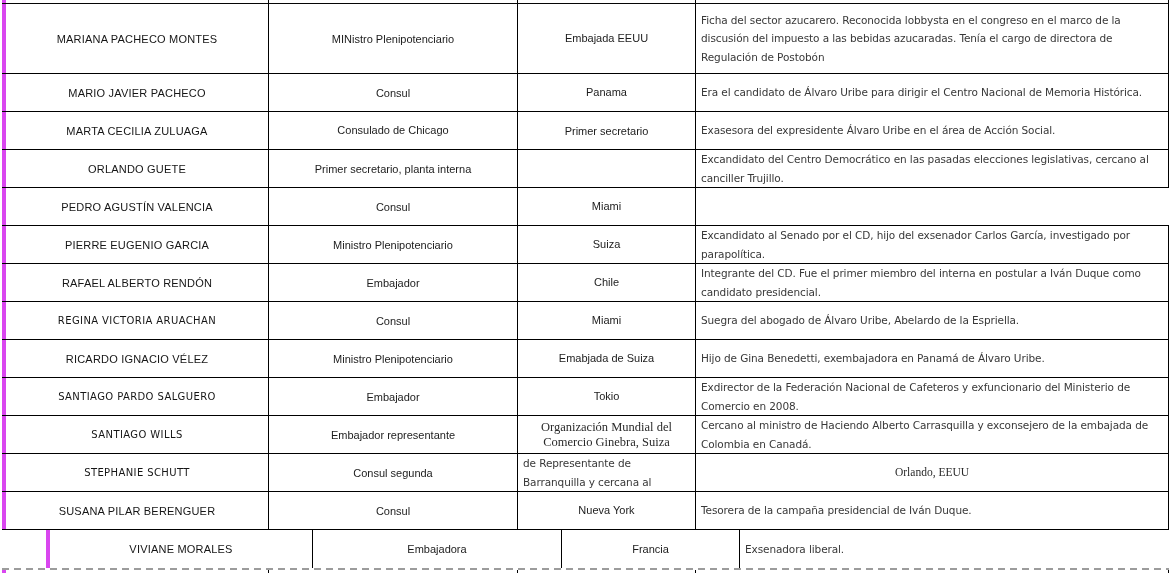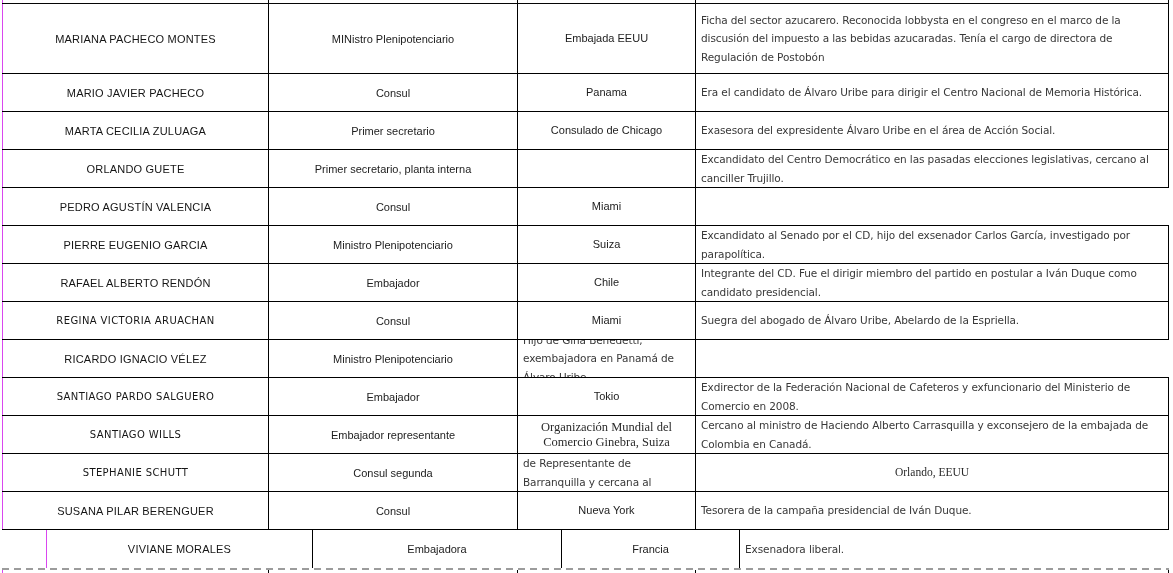--- a/index.html
+++ b/index.html
@@ -7,21 +7,21 @@
         font-family:"Liberation Sans",sans-serif;color:#1f1f1f;}
   .tbl{position:absolute;left:2px;top:0;width:1167px;}
   .grid{display:grid;grid-template-columns:267px 249px 178px 473px;box-sizing:border-box;}
   .row{border-bottom:1px solid #000;height:38px;}
   .row.first{border-top:1px solid #050505;height:71px;}
   .row.last{border-bottom:none;margin-left:44px;}
   .strip{height:3px;}
   .cell{box-sizing:border-box;border-right:1px solid #000;display:flex;
         align-items:center;justify-content:center;text-align:center;
         overflow:hidden;padding:1px 4px;}
-  .cell.c0{border-left:1px solid #d946ef;}
+  .cell.c0{border-left:4px solid #d946ef;}
   .strip .cell{padding:0;}
   .name{font-size:11px;letter-spacing:.2px;color:#151515;}
   .name.widefont{font-family:"DejaVu Sans",sans-serif;font-size:10px;letter-spacing:.4px;}
   .title{font-size:11px;color:#1c1c1c;}
   .place{font-size:11px;color:#1c1c1c;line-height:13px;}
   .place.widefont{font-family:Liberation Serif, serif;font-size:12.5px;line-height:15px;color:#2a2a2a;}
   .place.widefont.small{font-size:11.5px;}
   .desc{font-family:"DejaVu Sans",sans-serif;font-size:10.5px;line-height:18.5px;
         letter-spacing:-.1px;color:#383838;justify-content:flex-start;text-align:left;
         padding:1px 3px 1px 5px;}
@@ -50,22 +50,22 @@
 
     <div class="grid row">
       <div class="cell c0 name">MARIO JAVIER PACHECO</div>
       <div class="cell title">Consul</div>
       <div class="cell place">Panama</div>
       <div class="cell desc">Era el candidato de Álvaro Uribe para dirigir el Centro Nacional de Memoria Histórica.</div>
     </div>
 
     <div class="grid row">
       <div class="cell c0 name">MARTA CECILIA ZULUAGA</div>
+      <div class="cell place">Consulado de Chicago</div>
       <div class="cell title">Primer secretario</div>
-      <div class="cell place">Consulado de Chicago</div>
       <div class="cell desc">Exasesora del expresidente Álvaro Uribe en el área de Acción Social.</div>
     </div>
 
     <div class="grid row">
       <div class="cell c0 name">ORLANDO GUETE</div>
       <div class="cell title">Primer secretario, planta interna</div>
       <div class="cell place"></div>
       <div class="cell desc">Excandidato del Centro Democrático en las pasadas elecciones legislativas, cercano al canciller Trujillo.</div>
     </div>
 
@@ -79,33 +79,34 @@
       <div class="cell c0 name">PIERRE EUGENIO GARCIA</div>
       <div class="cell title">Ministro Plenipotenciario</div>
       <div class="cell place">Suiza</div>
       <div class="cell desc">Excandidato al Senado por el CD, hijo del exsenador Carlos García, investigado por parapolítica.</div>
     </div>
 
     <div class="grid row">
       <div class="cell c0 name">RAFAEL ALBERTO RENDÓN</div>
       <div class="cell title">Embajador</div>
       <div class="cell place">Chile</div>
-      <div class="cell desc">Integrante del CD. Fue el dirigir miembro del partido en postular a Iván Duque como candidato presidencial.</div>
+      <div class="cell desc">Integrante del CD. Fue el primer miembro del interna en postular a Iván Duque como candidato presidencial.</div>
     </div>
 
     <div class="grid row">
       <div class="cell c0 name widefont">REGINA VICTORIA ARUACHAN</div>
       <div class="cell title">Consul</div>
       <div class="cell place">Miami</div>
       <div class="cell desc">Suegra del abogado de Álvaro Uribe, Abelardo de la Espriella.</div>
     </div>
 
     <div class="grid row">
       <div class="cell c0 name">RICARDO IGNACIO VÉLEZ</div>
       <div class="cell title">Ministro Plenipotenciario</div>
+      <div class="cell place">Emabjada de Suiza</div>
       <div class="cell desc">Hijo de Gina Benedetti, exembajadora en Panamá de Álvaro Uribe.</div>
     </div>
 
     <div class="grid row">
       <div class="cell c0 name widefont">SANTIAGO PARDO SALGUERO</div>
       <div class="cell title">Embajador</div>
       <div class="cell place">Tokio</div>
       <div class="cell desc">Exdirector de la Federación Nacional de Cafeteros y exfuncionario del Ministerio de Comercio en 2008.</div>
     </div>
 

